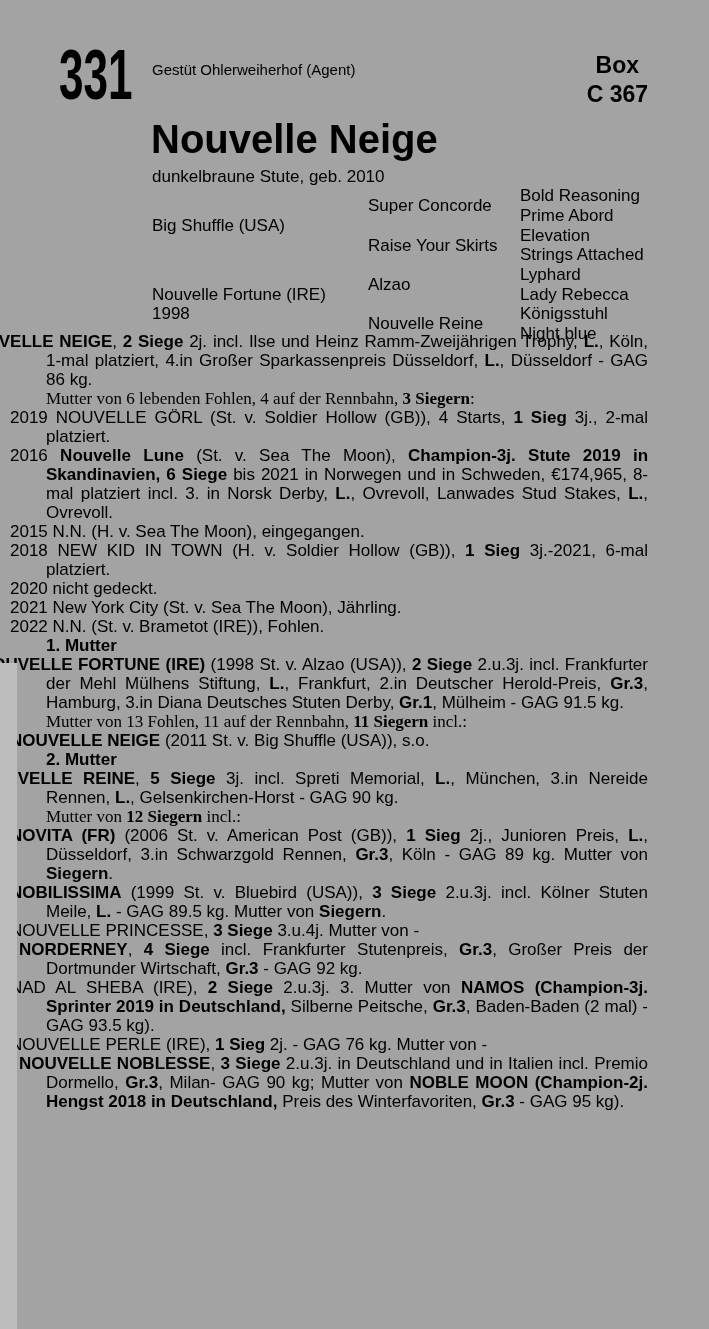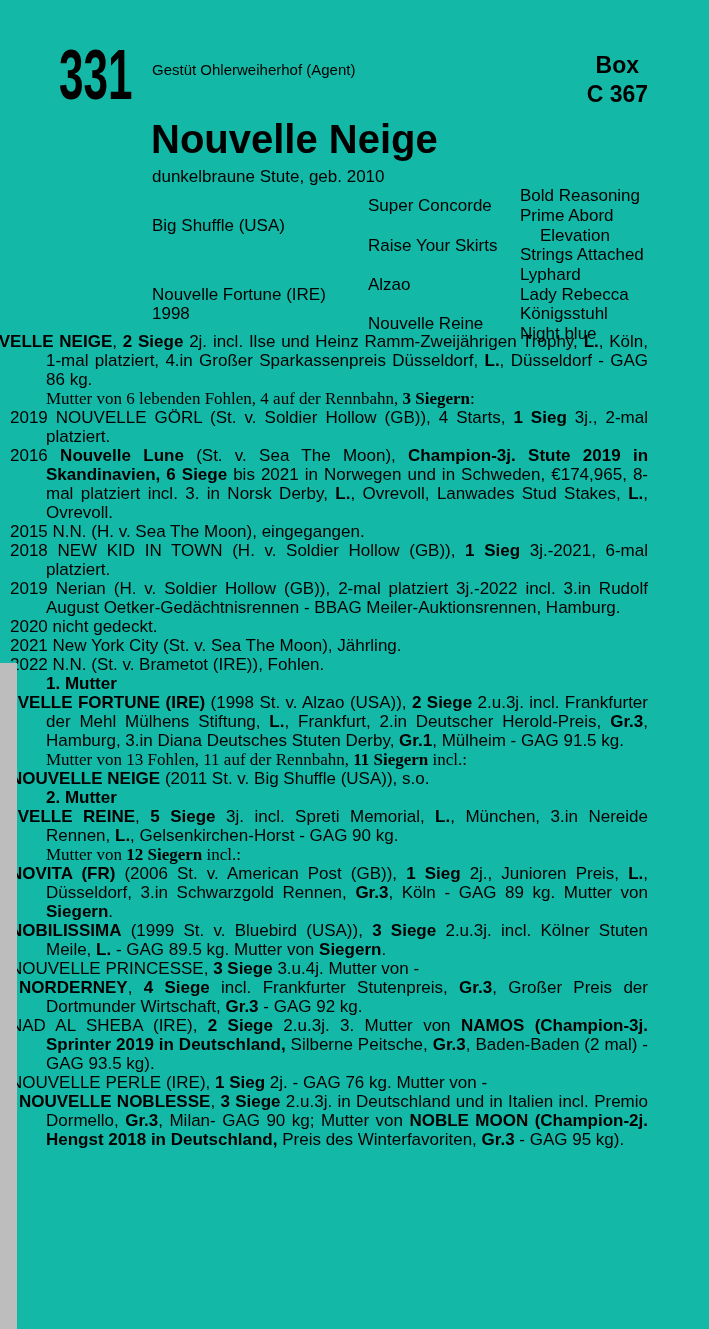--- a/index.html
+++ b/index.html
@@ -1,17 +1,17 @@
 <!DOCTYPE html>
 <html><head>
 <meta charset="utf-8">
 <style>
   html,body{margin:0;padding:0;background:#ffffff;}
   .page{
-    position:relative;width:709px;height:1329px;background:#14b8a6;
+    position:relative;width:709px;height:1329px;background:#a3a3a3;
     font-family:"Liberation Sans",sans-serif;color:#000;overflow:hidden;
   }
   
   .catalog-number{
     position:absolute;left:59px;top:40px;font-size:70px;line-height:70px;
     font-weight:bold;transform:scaleX(0.63);transform-origin:0 0;white-space:nowrap;
   }
   .consignor{position:absolute;left:152px;top:61px;font-size:15px;}
   .box-info{
     position:absolute;right:61px;top:51px;text-align:center;
@@ -73,36 +73,35 @@
     <div class="ped-cell ped-dam">
       <div>Nouvelle Fortune (IRE)</div>
       <div class="ped-year">1998</div>
     </div>
     <div class="ped-cell ped-g2-0">Super Concorde</div>
     <div class="ped-cell ped-g2-1">Raise Your Skirts</div>
     <div class="ped-cell ped-g2-2">Alzao</div>
     <div class="ped-cell ped-g2-3">Nouvelle Reine</div>
     <div class="ped-cell" style="grid-area:1/3/2/4;">Bold Reasoning</div>
     <div class="ped-cell" style="grid-area:2/3/3/4;">Prime Abord</div>
-    <div class="ped-cell" style="grid-area:3/3/4/4;margin-left:20px;">Elevation</div>
+    <div class="ped-cell" style="grid-area:3/3/4/4;">Elevation</div>
     <div class="ped-cell" style="grid-area:4/3/5/4;">Strings Attached</div>
     <div class="ped-cell" style="grid-area:5/3/6/4;">Lyphard</div>
     <div class="ped-cell" style="grid-area:6/3/7/4;">Lady Rebecca</div>
     <div class="ped-cell" style="grid-area:7/3/8/4;">Königsstuhl</div>
     <div class="ped-cell" style="grid-area:8/3/9/4;">Night blue</div>
   </div>
 
   <div class="body-text">
       <p class="p-race"><b>NOUVELLE NEIGE</b><span>, </span><b>2 Siege</b><span> 2j. incl. Ilse und Heinz Ramm-Zweijährigen Trophy, </span><b>L.</b><span>, Köln, 1-mal platziert, 4.in Großer Sparkassenpreis Düsseldorf, </span><b>L.</b><span>, Düsseldorf - GAG 86 kg.</span></p>
       <p class="p-note"><span>Mutter von 6 lebenden Fohlen, 4 auf der Rennbahn, </span><b>3 Siegern</b><span>:</span></p>
       <p class="p-entry"><span>2019 </span><span>NOUVELLE GÖRL (St. v. Soldier Hollow (GB)), 4 Starts, </span><b>1 Sieg</b><span> 3j., 2-mal platziert.</span></p>
       <p class="p-entry"><span>2016 </span><b>Nouvelle Lune</b><span> (St. v. Sea The Moon), </span><b>Champion-3j. Stute 2019 in Skandinavien, 6 Siege</b><span> bis 2021 in Norwegen und in Schweden, €174,965, 8-mal platziert incl. 3. in Norsk Derby, </span><b>L.</b><span>, Ovrevoll, Lanwades Stud Stakes, </span><b>L.</b><span>, Ovrevoll.</span></p>
       <p class="p-entry"><span>2015 </span><span>N.N. (H. v. Sea The Moon), eingegangen.</span></p>
       <p class="p-entry"><span>2018 </span><span>NEW KID IN TOWN (H. v. Soldier Hollow (GB)), </span><b>1 Sieg</b><span> 3j.-2021, 6-mal platziert.</span></p>
-      <p class="p-entry"><span>2019 </span><span>Nerian (H. v. Soldier Hollow (GB)), 2-mal platziert 3j.-2022 incl. 3.in Rudolf August Oetker-Gedächtnisrennen - BBAG Meiler-Auktionsrennen, Hamburg.</span></p>
       <p class="p-entry"><span>2020 </span><span>nicht gedeckt.</span></p>
       <p class="p-entry"><span>2021 </span><span>New York City (St. v. Sea The Moon), Jährling.</span></p>
       <p class="p-entry"><span>2022 </span><span>N.N. (St. v. Brametot (IRE)), Fohlen.</span></p>
       <p class="p-heading"><span>1. Mutter</span></p>
       <p class="p-dam"><b>NOUVELLE FORTUNE (IRE)</b><span> (1998 St. v. Alzao (USA)), </span><b>2 Siege</b><span> 2.u.3j. incl. Frankfurter der Mehl Mülhens Stiftung, </span><b>L.</b><span>, Frankfurt, 2.in Deutscher Herold-Preis, </span><b>Gr.3</b><span>, Hamburg, 3.in Diana Deutsches Stuten Derby, </span><b>Gr.1</b><span>, Mülheim - GAG 91.5 kg.</span></p>
       <p class="p-note"><span>Mutter von 13 Fohlen, 11 auf der Rennbahn, </span><b>11 Siegern</b><span> incl.:</span></p>
       <p class="p-entry"><b>NOUVELLE NEIGE</b><span> (2011 St. v. Big Shuffle (USA)), s.o.</span></p>
       <p class="p-heading"><span>2. Mutter</span></p>
       <p class="p-dam"><b>NOUVELLE REINE</b><span>, </span><b>5 Siege</b><span> 3j. incl. Spreti Memorial, </span><b>L.</b><span>, München, 3.in Nereide Rennen, </span><b>L.</b><span>, Gelsenkirchen-Horst - GAG 90 kg.</span></p>
       <p class="p-note"><span>Mutter von </span><b>12 Siegern</b><span> incl.:</span></p>

